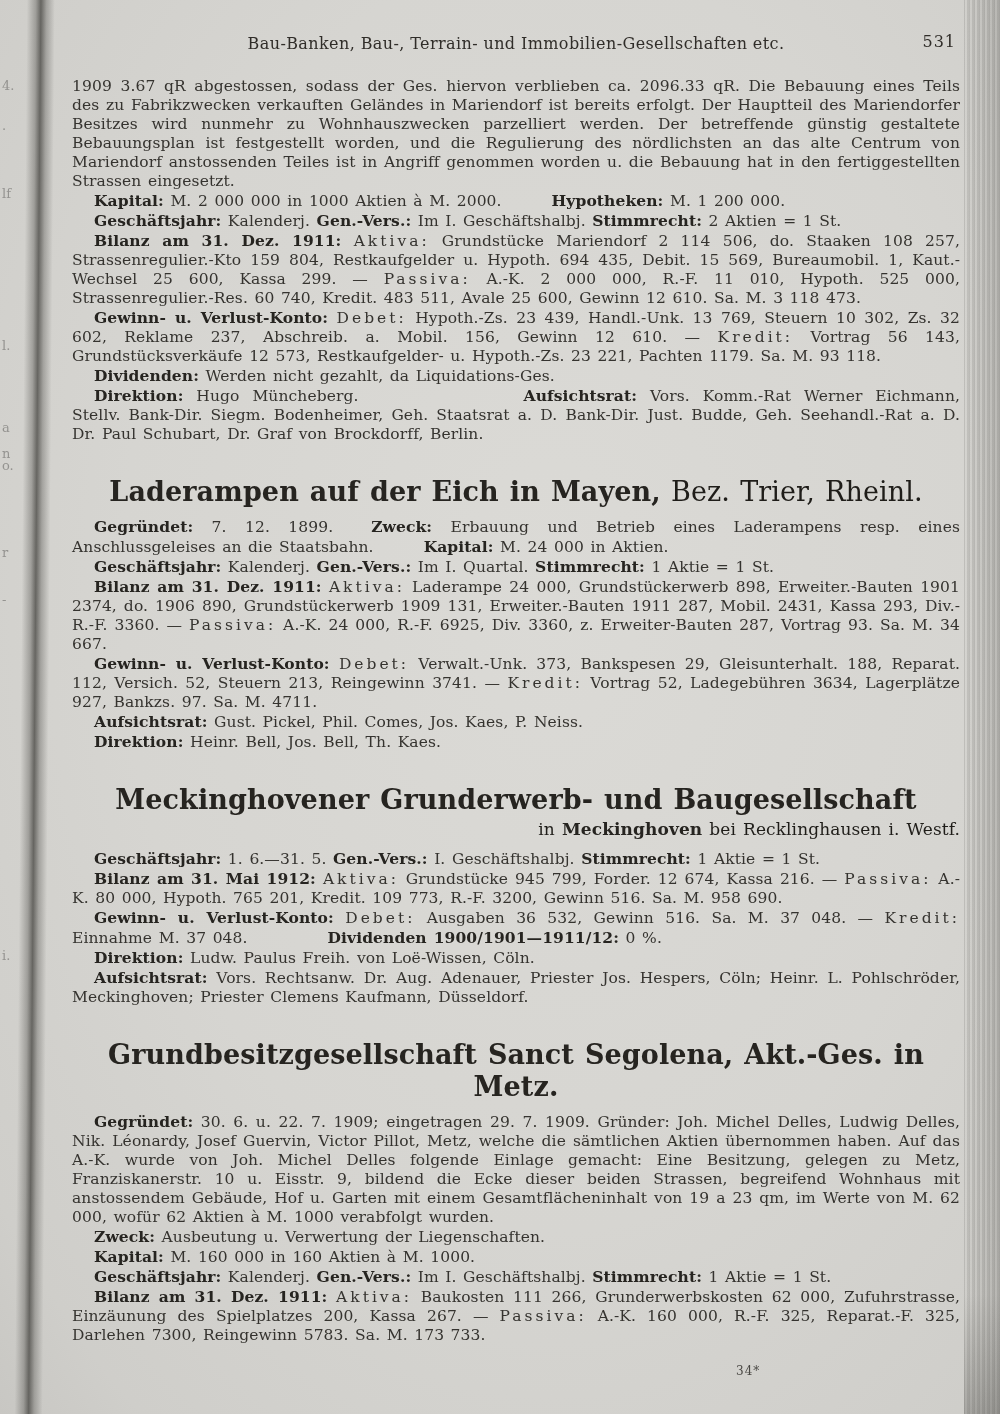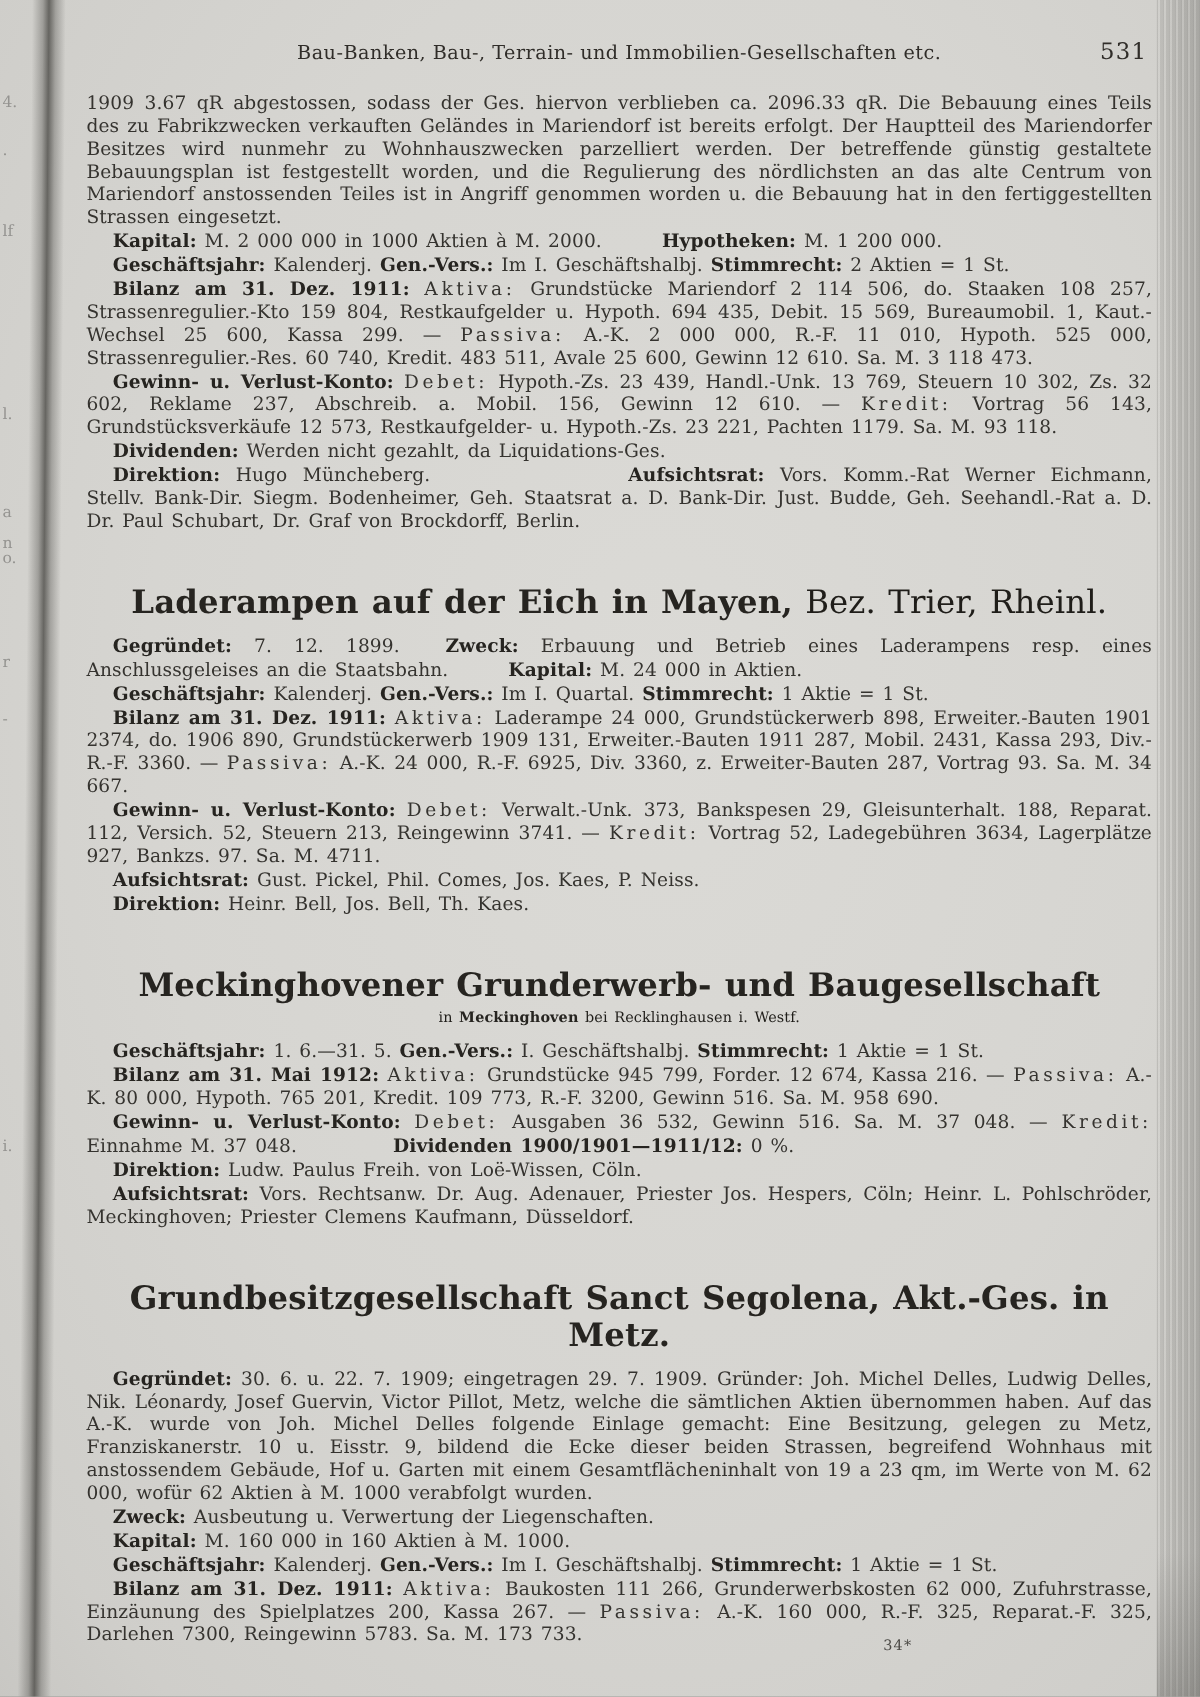--- a/index.html
+++ b/index.html
@@ -11,36 +11,36 @@
                    rgba(72,71,67,.78) 50%, rgba(105,104,100,.45) 70%, rgba(120,119,115,0) 100%);
         transform:rotate(.5deg);transform-origin:top center;}
   .edge-right{position:absolute;right:0;top:0;width:36px;height:100%;
         background:repeating-linear-gradient(90deg, rgba(70,69,66,.16) 0 1px, rgba(205,204,200,.10) 1px 3px,
                    rgba(118,117,113,.20) 3px 5px),
                    linear-gradient(to right, rgba(150,149,145,0), rgba(120,119,115,.32));}
   .edge-right::after{content:"";position:absolute;right:0;bottom:0;width:100%;height:120px;
         background:linear-gradient(to bottom, rgba(80,79,75,0), rgba(80,79,75,.30));}
   .content{position:absolute;left:72px;top:34px;width:888px;}
   .pagehead{position:relative;text-align:center;font-size:16px;letter-spacing:.4px;color:#302d29;}
-  .pagenum{position:absolute;right:4px;top:-2px;font-size:19px;letter-spacing:1px;}
+  .pagenum{position:absolute;right:4px;top:-2px;font-size:16px;letter-spacing:1px;}
   .content-body{margin-top:24px;font-size:15.5px;line-height:19px;word-spacing:1.5px;
         letter-spacing:.1px;text-align:justify;}
   .para{margin:0;text-indent:22px;}
   .para.flush{text-indent:0;}
   .lbl{font-weight:bold;color:#262420;}
   .sperr{letter-spacing:3px;}
   .txt{}
   .gap{display:inline-block;height:1px;}
-  .section{margin-top:43px;}
+  .section{margin-top:32px;}
   .section:first-child{margin-top:0;}
   .title{text-align:center;text-indent:0;color:#1f1d19;line-height:1.16;}
   .title.big{font-size:27px;margin:0 0 10px 0;}
   .title.big .txt{font-weight:normal;}
   .title.big .lbl{font-weight:bold;}
-  .title.small{font-size:12px;margin:-6px 0 10px 0;}
+  .title.small{font-size:17px;margin:-6px 0 10px 0;text-align:right;}
   .footer-mark{position:absolute;left:736px;top:1364px;font-size:12px;color:#4a4844;letter-spacing:1px;}
   .margin-frag{position:absolute;left:2px;font-size:13px;color:#949390;}
 </style>
 </head>
 <body>
 
 <div class="page">
   <div class="gutter"></div>
   <div class="edge-right"></div>
   <div>

